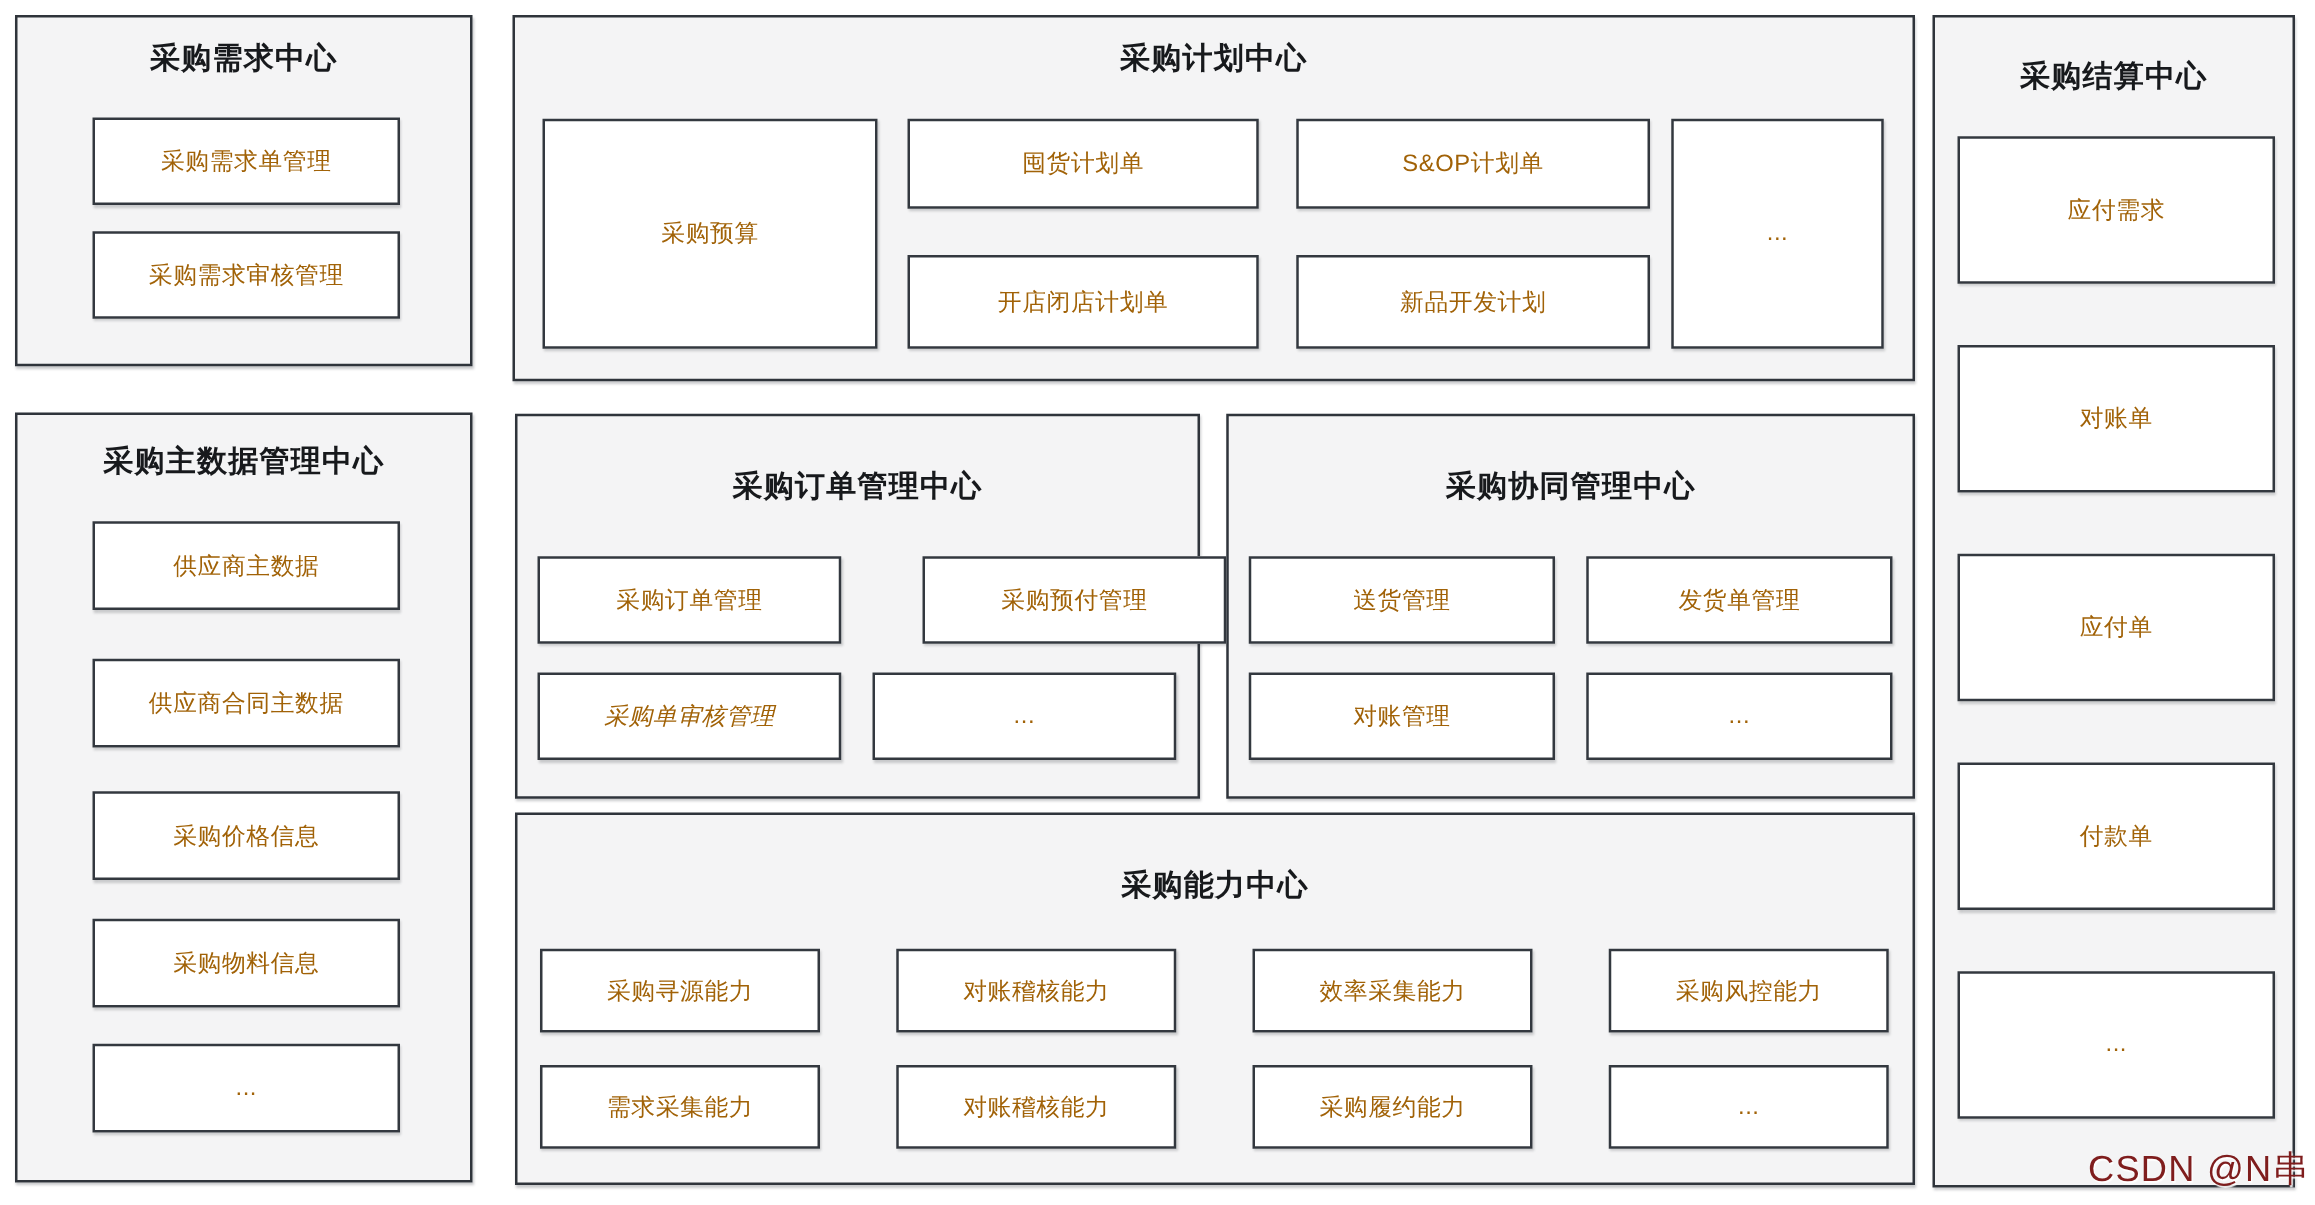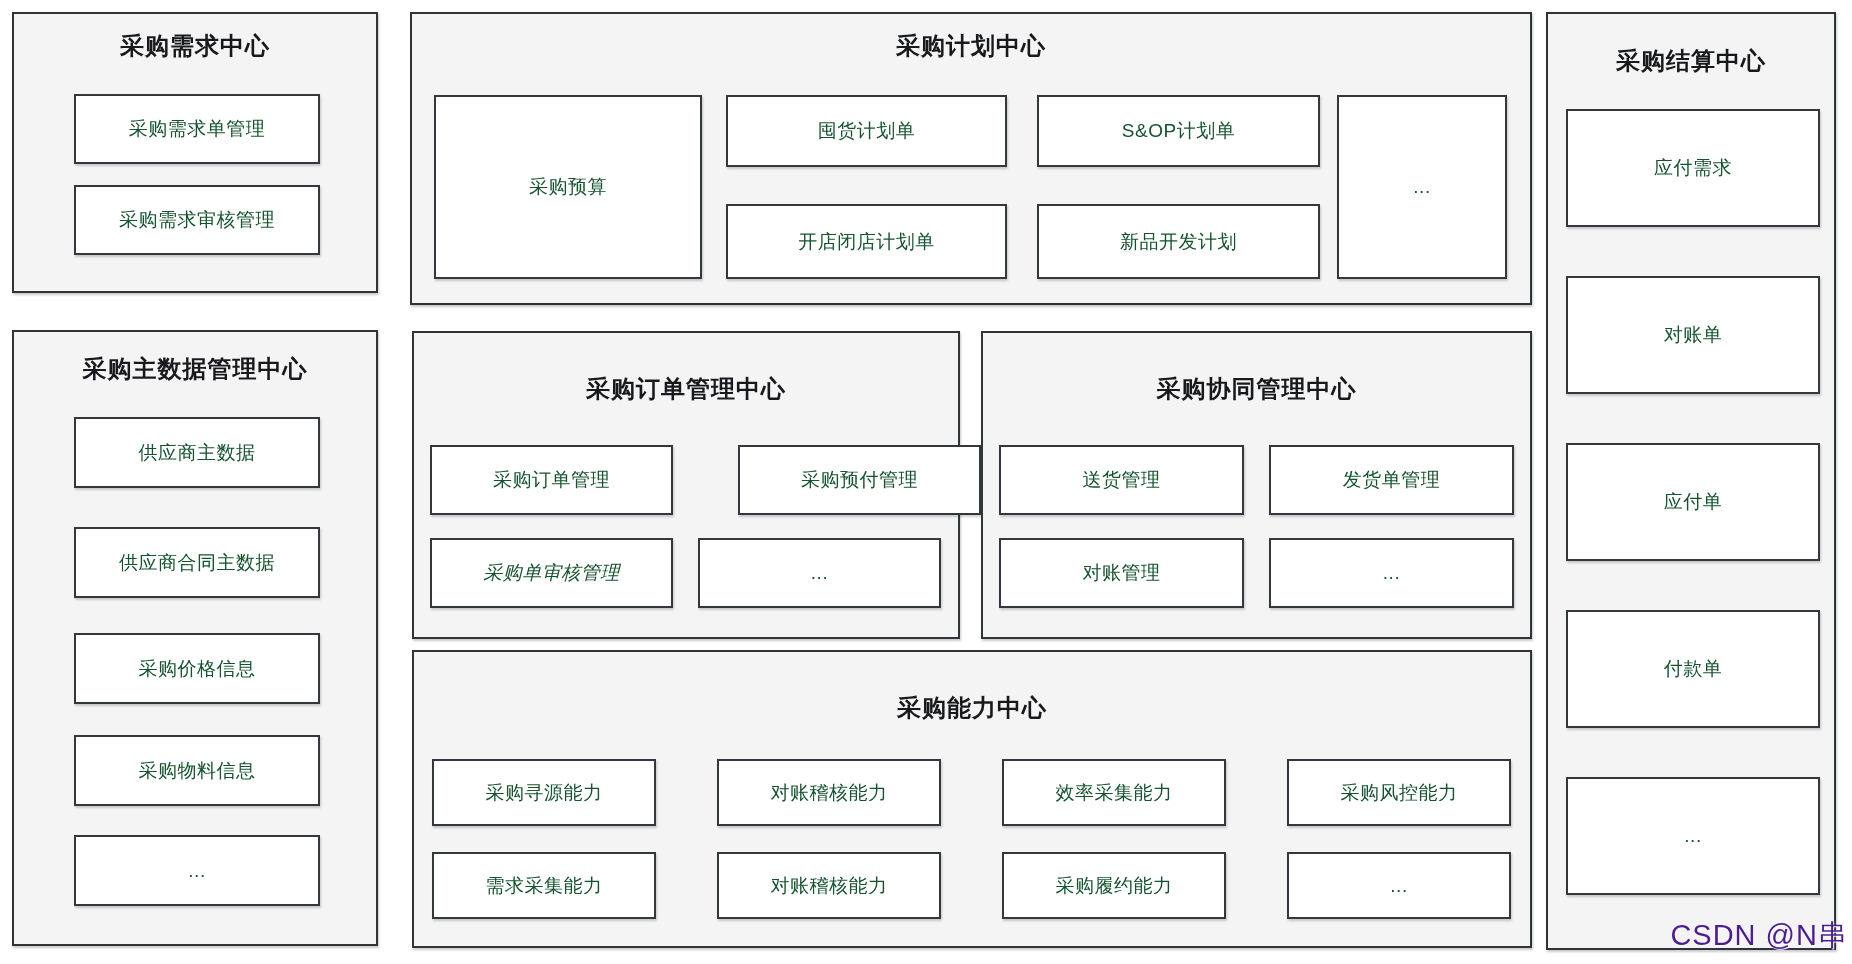--- a/index.html
+++ b/index.html
@@ -35,30 +35,30 @@
   .box {
     position: absolute;
     background: #ffffff;
     border: 2px solid #33383f;
     box-shadow: 1px 2px 2px rgba(40,45,50,0.22);
     box-sizing: border-box;
     display: flex;
     align-items: center;
     justify-content: center;
     font-size: 19px;
-    color: #14532d;
+    color: #a16207;
     text-align: center;
     letter-spacing: 0.5px;
   }
   .watermark {
     position: absolute;
     top: 916px;
     right: 4px;
     font-size: 29px;
-    color: #4c1d95;
+    color: #7f1d1d;
     letter-spacing: 1px;
     text-shadow: 1px 1px 1px #ffffff;
     white-space: nowrap;
   }
 </style>
 </head>
 <body>
 
 <div id="canvas">
 

